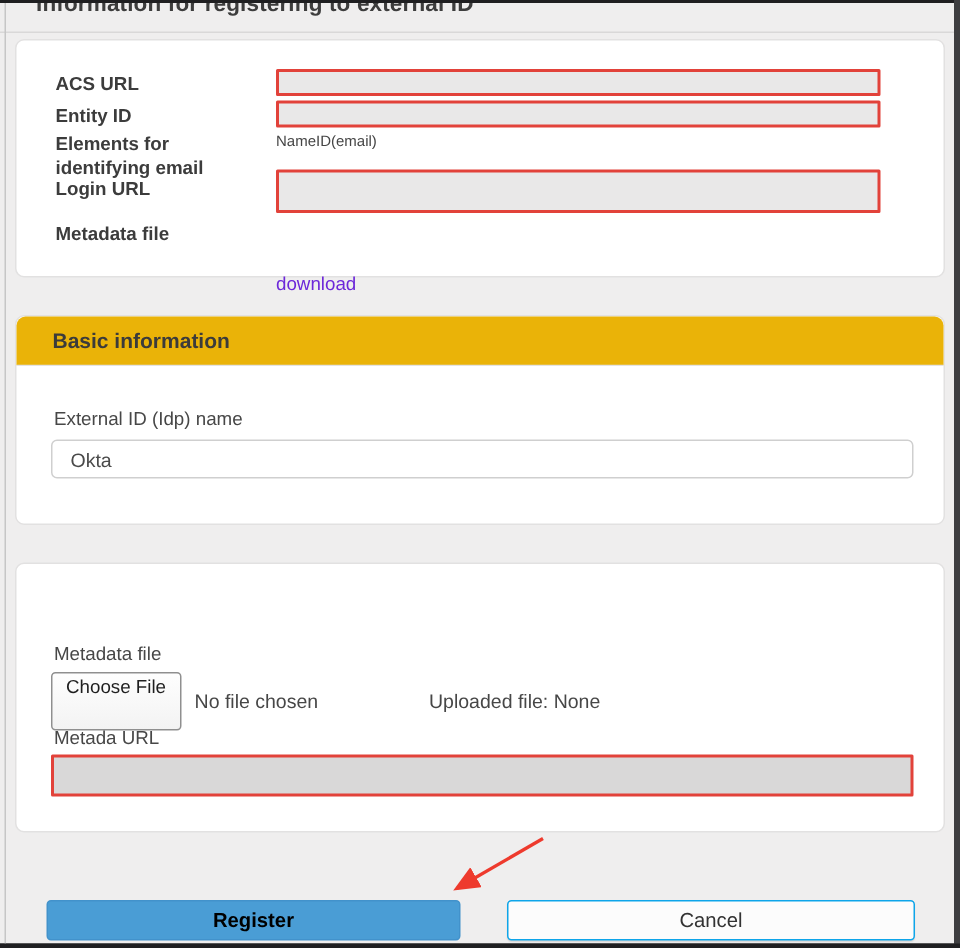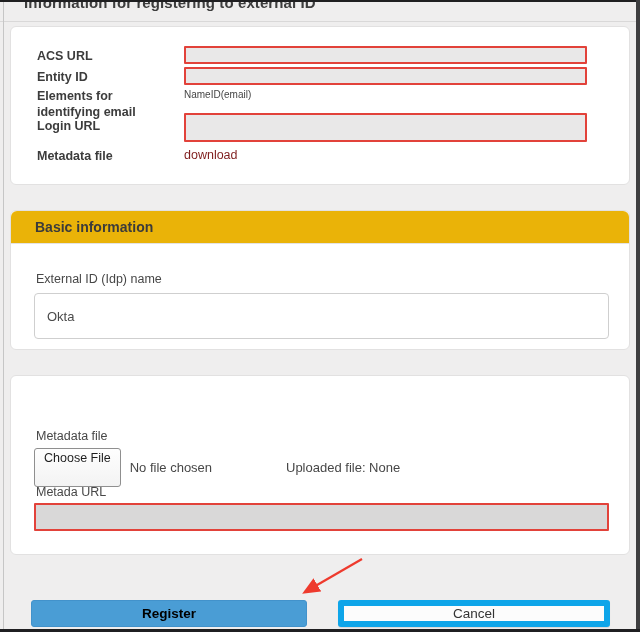--- a/index.html
+++ b/index.html
@@ -42,21 +42,21 @@
   .abs{position:absolute;}
   .form-label{font-size:12.5px;font-weight:bold;color:#3c3c3c;line-height:16px;}
   .plain-label{font-size:12.5px;font-weight:normal;color:#474747;line-height:15px;}
   .static-value{font-size:10px;color:#454545;}
 
   .req-input{
     background:#e9e8e8;border:2px solid #e2423a;box-sizing:border-box;border-radius:1px;
   }
   .req-input.dark{background:#d9d8d8;}
 
-  .link{font-size:12.5px;color:#7f1d1d;text-decoration:none;cursor:pointer;}
+  .link{font-size:12.5px;color:#6d28d9;text-decoration:none;cursor:pointer;margin-top:34px;}
 
   .text-input{
     background:#ffffff;border:1px solid #cfcfcf;border-radius:4px;box-sizing:border-box;
     display:flex;align-items:center;padding-left:12px;
     font-size:13px;color:#4a4a4a;
   }
 
   .file-row{display:flex;align-items:center;}
   .choose-file-btn{
     background:linear-gradient(#fefefe,#f3f3f3);
@@ -69,21 +69,21 @@
   .btn{
     position:absolute;top:600px;height:27px;border-radius:3px;box-sizing:border-box;
     display:flex;align-items:center;justify-content:center;
     font-size:13.5px;cursor:pointer;
   }
   #register-btn{
     left:31px;width:276px;background:#4a9dd5;border:1px solid #4292cb;
     color:#000000;font-weight:bold;
   }
   #cancel-btn{
-    left:338px;width:272px;background:#fcfcfc;border:6px solid #0ea5e9;
+    left:338px;width:272px;background:#fcfcfc;border:1px solid #0ea5e9;
     color:#333333;box-shadow:0 1px 1px rgba(0,0,0,0.10);
   }
 
   .arrow-svg{position:absolute;left:292px;top:551px;z-index:15;pointer-events:none;}
 </style>
 </head>
 <body>
 
 <div id="frame">
 
@@ -103,21 +103,21 @@
     <div class="abs form-label" style="left:26px;top:91px;">Login URL</div>
     <div class="abs req-input" style="left:173px;top:86px;width:403px;height:29px;"></div>
 
     <div class="abs form-label" style="left:26px;top:121px;">Metadata file</div>
     <a class="abs link" style="left:173px;top:121px;">download</a>
   </div>
 
   <div class="card" id="card-basic">
     <div class="card-header">Basic information</div>
     <div class="abs plain-label" style="left:25px;top:61px;">External ID (Idp) name</div>
-    <div class="abs text-input" style="left:23px;top:82px;width:575px;height:46px;">
+    <div class="abs text-input" style="left:23px;top:82px;width:575px;height:26px;">
       <span>Okta</span>
     </div>
   </div>
 
   <div class="card" id="card-connection">
 
     <div class="abs plain-label" style="left:25px;top:53px;">Metadata file</div>
 
     <div class="abs file-row" style="left:23px;top:72px;width:560px;">
       <span class="choose-file-btn">Choose File</span>

